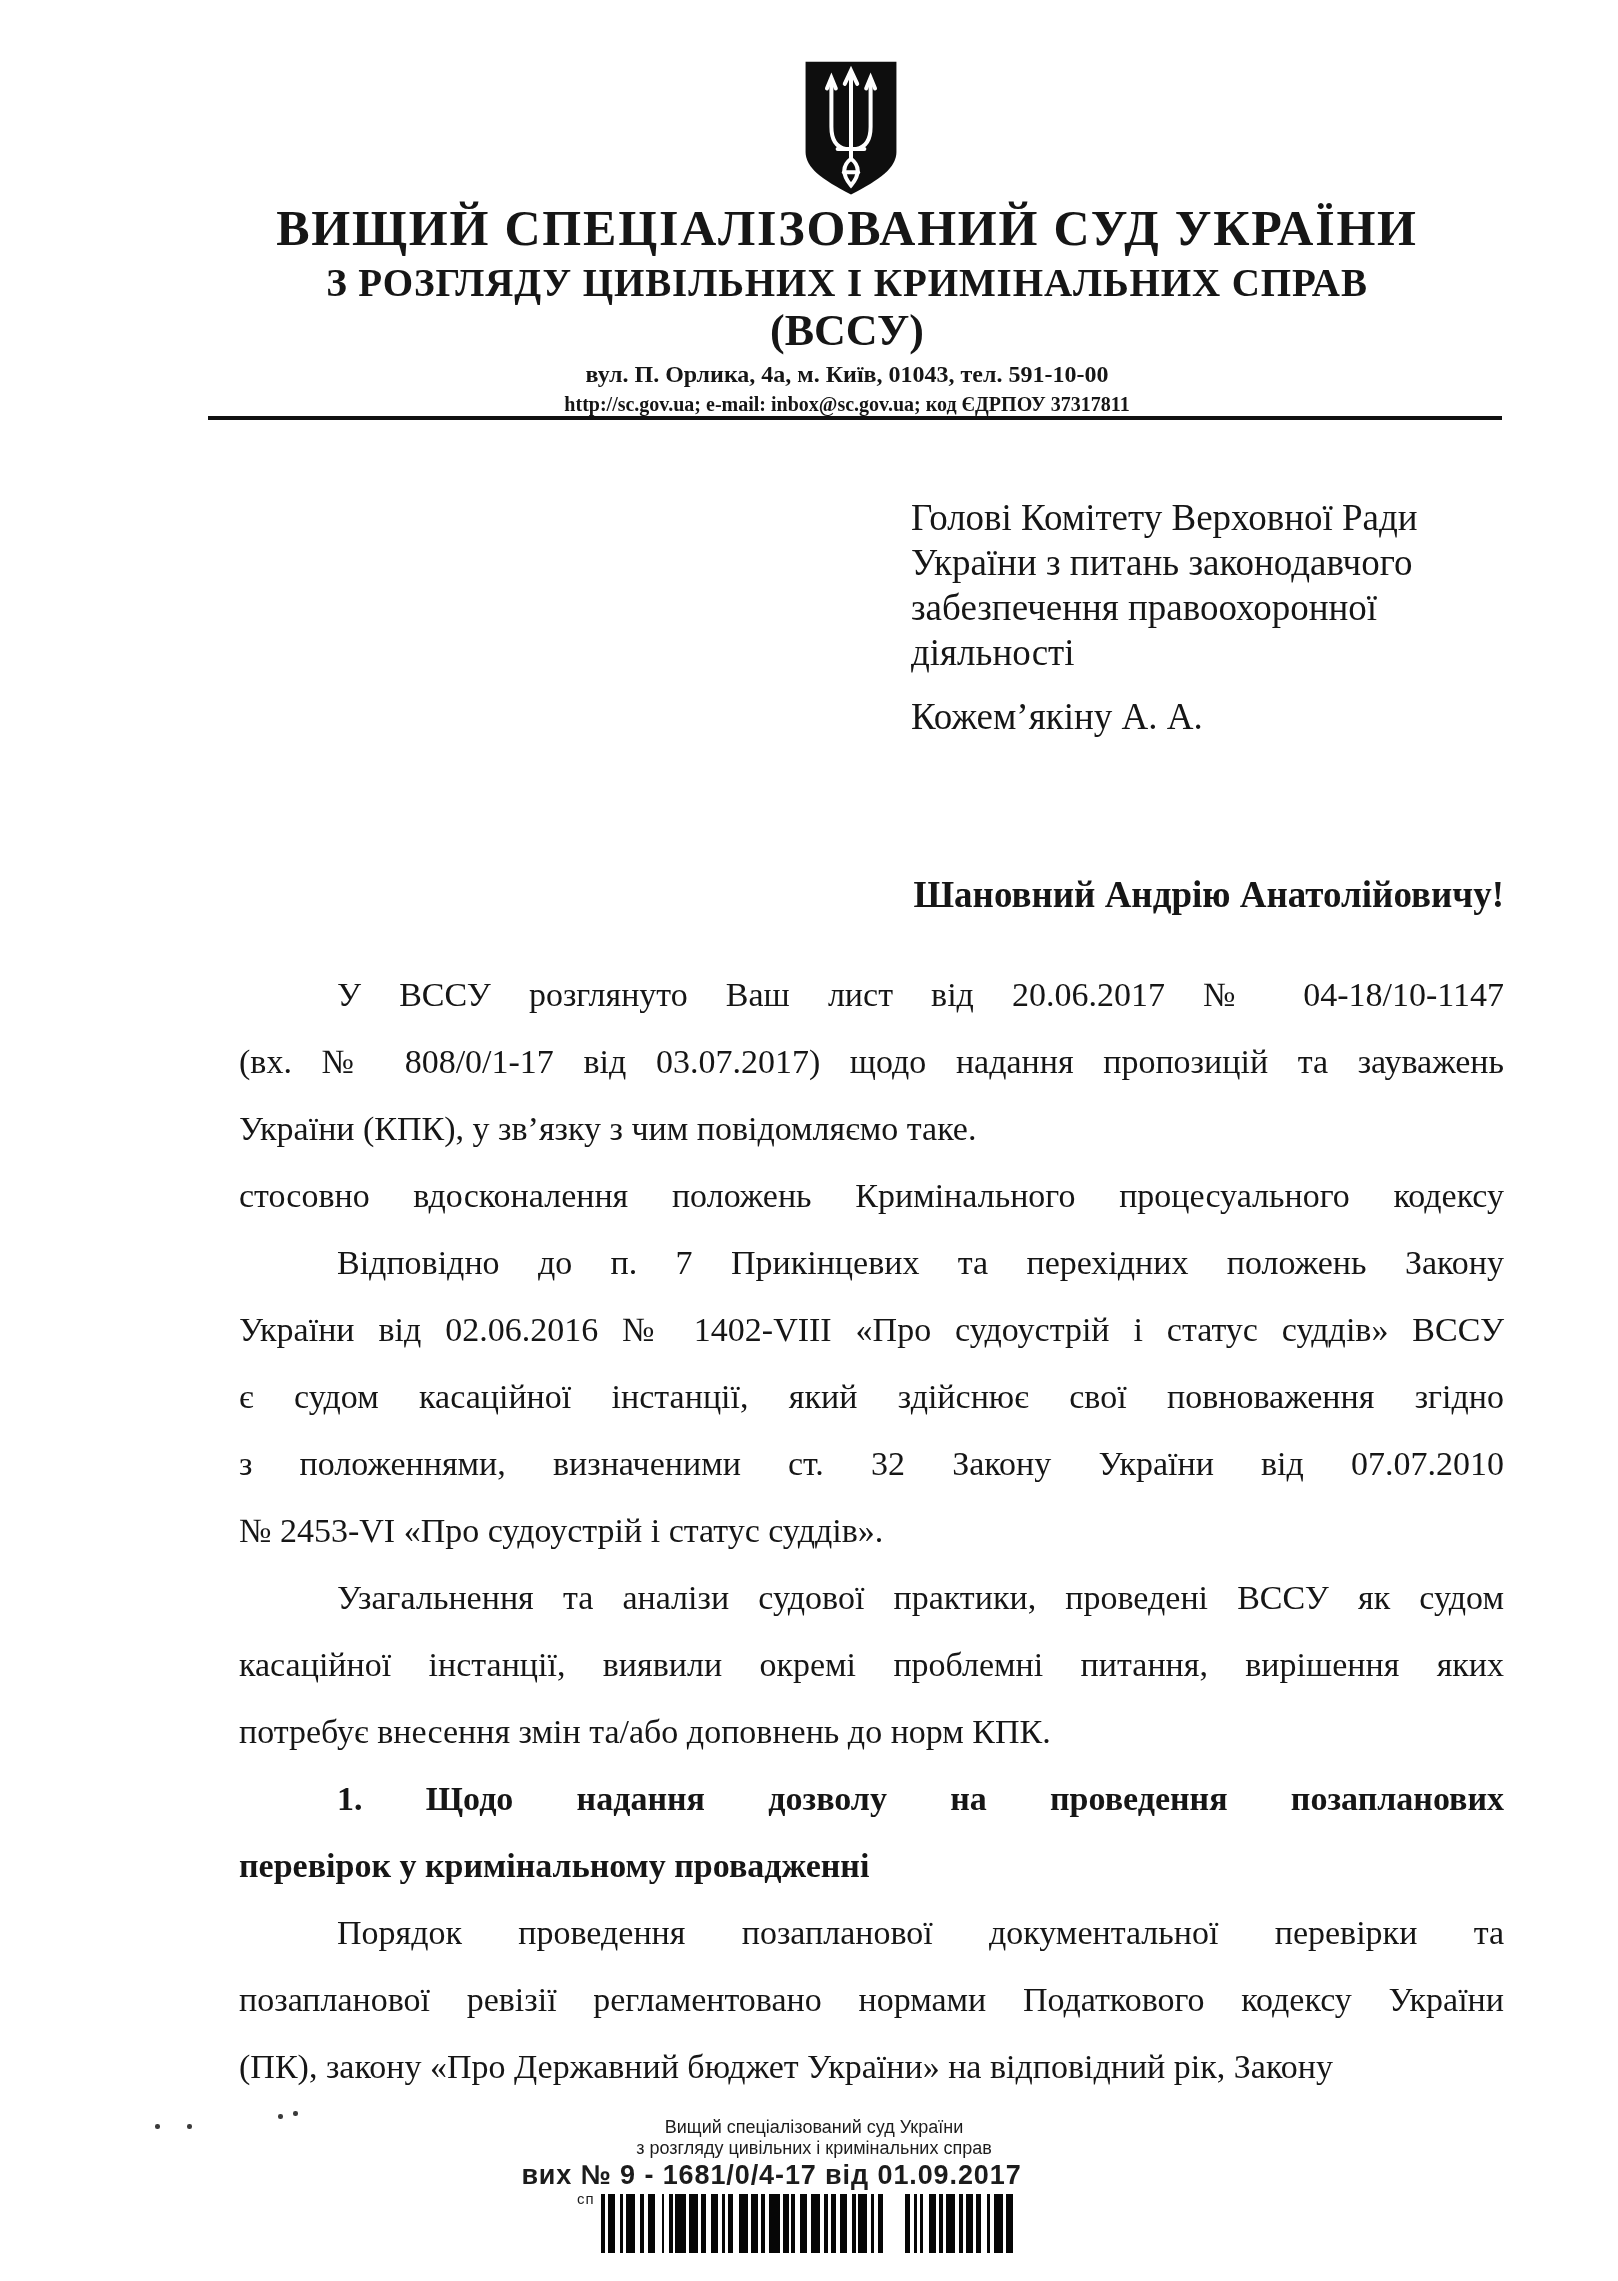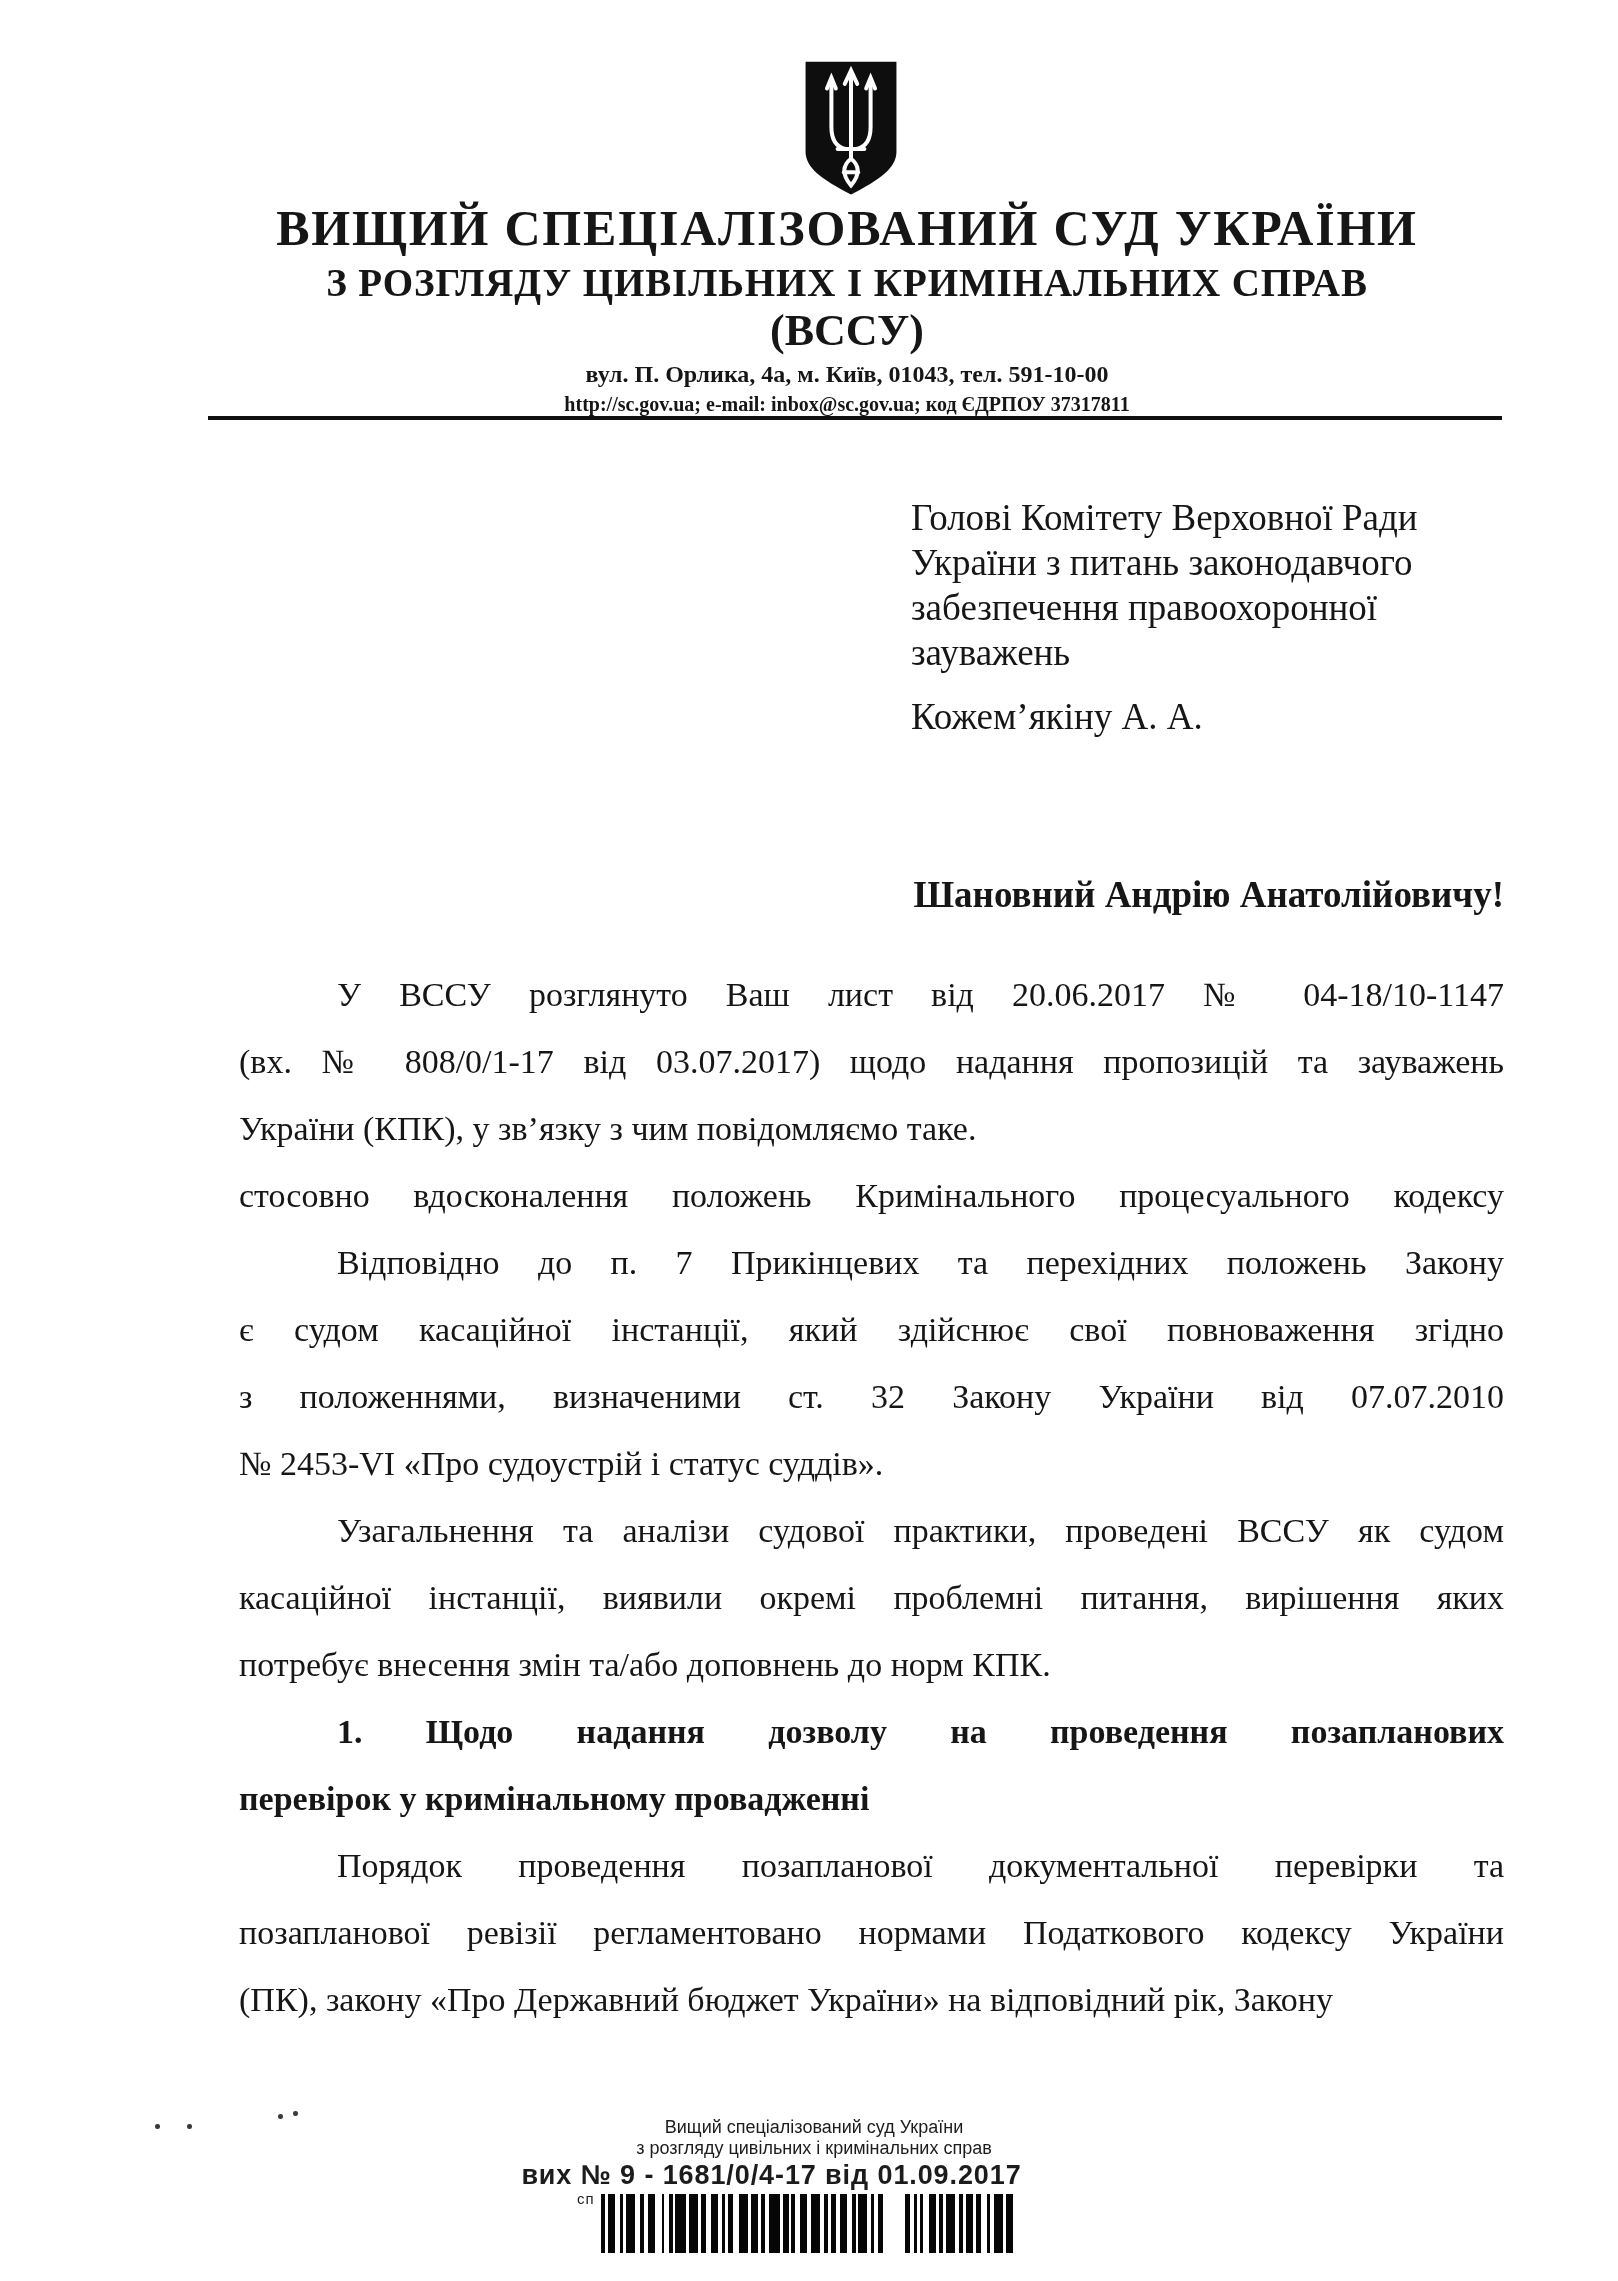--- a/index.html
+++ b/index.html
@@ -67,33 +67,34 @@
 <div class="abs letterhead org-abbr">(ВССУ)</div>
 <div class="abs letterhead org-addr">вул. П. Орлика, 4а, м. Київ, 01043, тел. 591-10-00</div>
 <div class="abs letterhead org-contacts">http://sc.gov.ua; e-mail: inbox@sc.gov.ua; код ЄДРПОУ 37317811</div>
 <div class="abs head-rule"></div>
 
 <div class="abs recipient">
   <div>
       <div class="r-line">Голові Комітету Верховної Ради</div>
       <div class="r-line">України з питань законодавчого</div>
       <div class="r-line">забезпечення правоохоронної</div>
-      <div class="r-line">зауважень</div>
+      <div class="r-line">діяльності</div>
     </div>
   <div class="r-name">Кожем’якіну А. А.</div>
 </div>
 
 <div class="abs salutation">Шановний Андрію Анатолійовичу!</div>
 
 <div class="abs bodytext">
     <div class="bline first">У  ВССУ  розглянуто  Ваш  лист  від  20.06.2017  №  04-18/10-1147</div>
     <div class="bline">(вх. № 808/0/1-17 від 03.07.2017) щодо надання пропозицій та зауважень</div>
     <div class="bline last">України (КПК), у зв’язку з чим повідомляємо таке.</div>
     <div class="bline">стосовно вдосконалення положень Кримінального процесуального кодексу</div>
     <div class="bline first">Відповідно  до  п.  7  Прикінцевих  та  перехідних  положень  Закону</div>
+    <div class="bline">України від 02.06.2016 № 1402-VIII «Про судоустрій і статус суддів» ВССУ</div>
     <div class="bline">є судом касаційної інстанції, який здійснює свої повноваження згідно</div>
     <div class="bline">з  положеннями,  визначеними  ст. 32  Закону  України  від  07.07.2010</div>
     <div class="bline last">№ 2453-VI «Про судоустрій і статус суддів».</div>
     <div class="bline first">Узагальнення та аналізи судової практики, проведені ВССУ як судом</div>
     <div class="bline">касаційної інстанції, виявили окремі проблемні питання, вирішення яких</div>
     <div class="bline last">потребує внесення змін та/або доповнень до норм КПК.</div>
     <div class="bline bold first">1.   Щодо   надання   дозволу   на   проведення   позапланових</div>
     <div class="bline bold last">перевірок у кримінальному провадженні</div>
     <div class="bline first">Порядок   проведення   позапланової   документальної   перевірки   та</div>
     <div class="bline">позапланової ревізії регламентовано нормами Податкового кодексу України</div>

